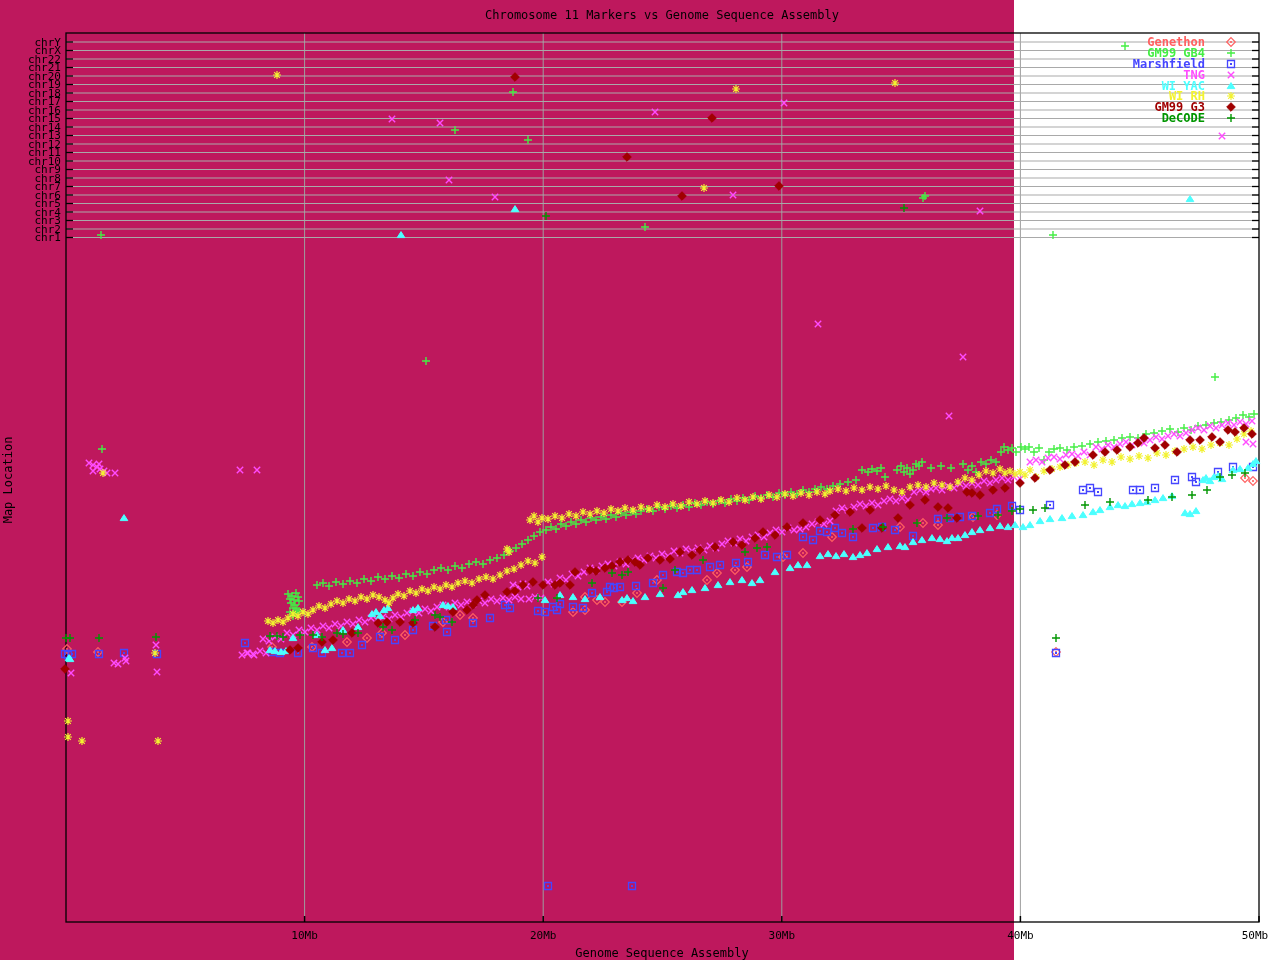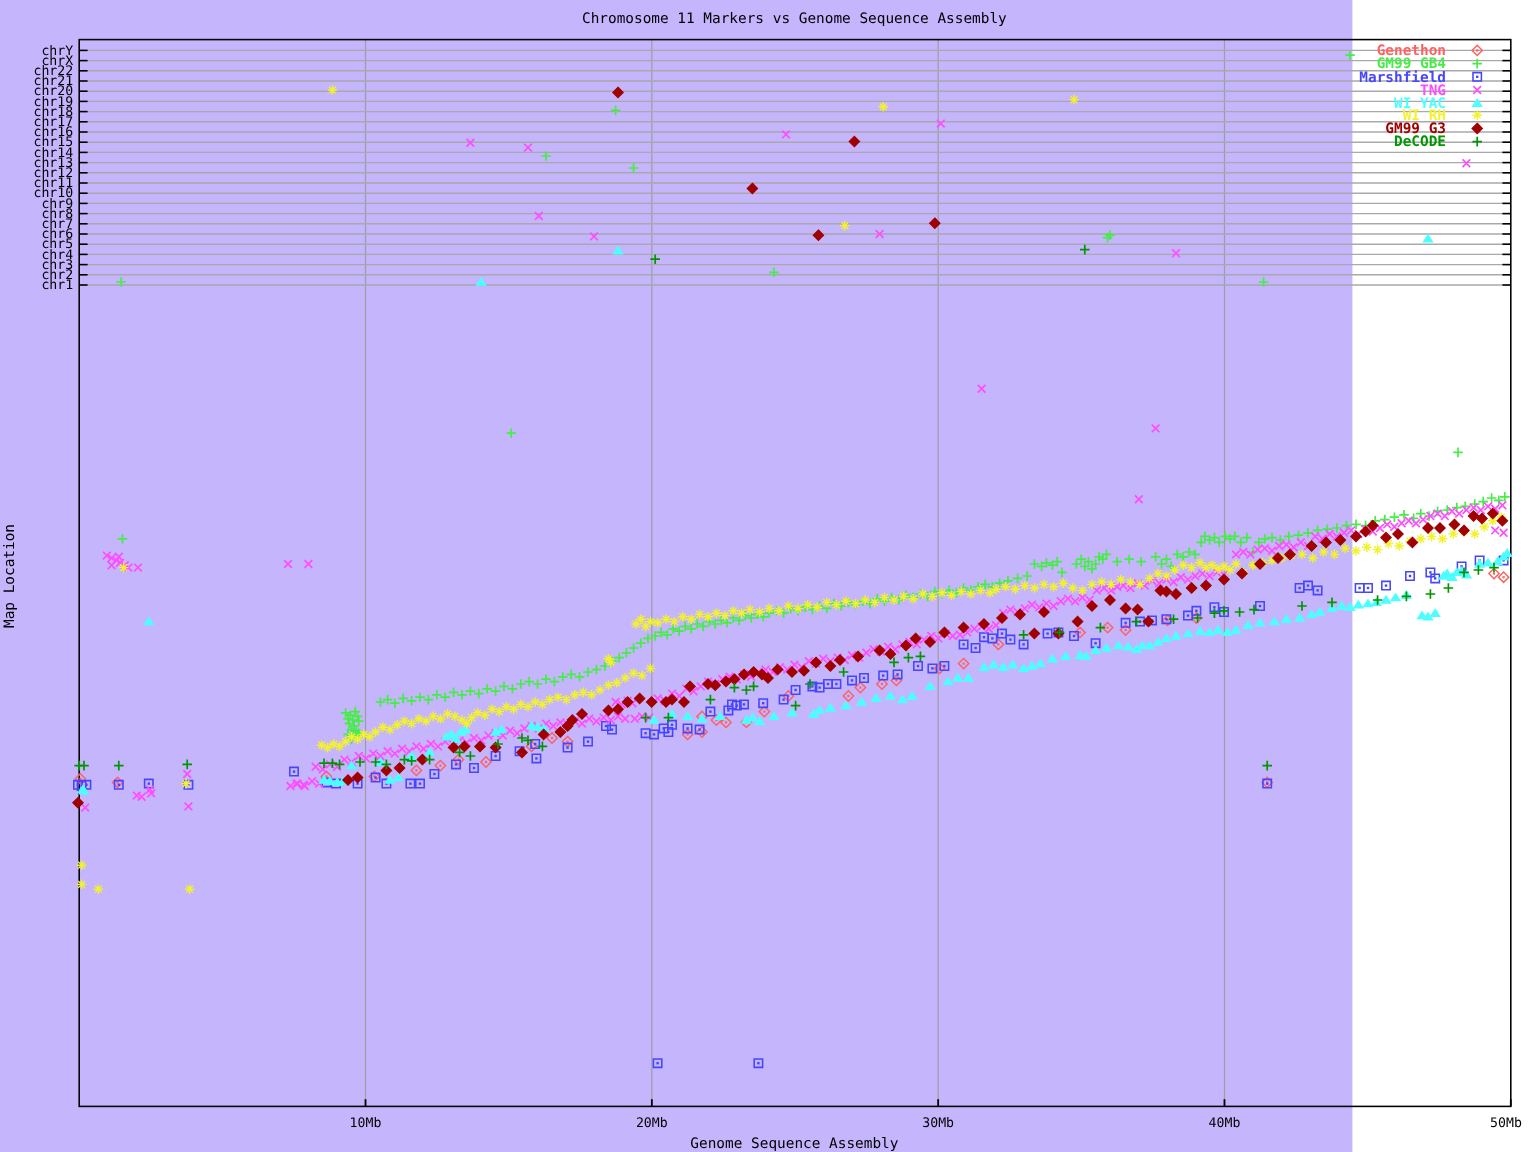--- a/index.html
+++ b/index.html
@@ -1,16 +1,16 @@
 <!DOCTYPE html>
 <html><head>
 <meta charset="utf-8">
 <style>
   html,body{margin:0;padding:0;background:#ffffff;}
-  .figure-wrap{position:relative;width:1127px;height:960px;background:#c4b5fd;
+  .figure-wrap{position:relative;width:1014px;height:960px;background:#be185d;
     font-family:"DejaVu Sans Mono","Liberation Mono",monospace;}
   svg{display:block;}
   text{font-family:"DejaVu Sans Mono","Liberation Mono",monospace;}
 </style>
 </head>
 <body>
 
 <div class="figure-wrap">
   <svg id="plot-svg" width="1280" height="960" viewBox="0 0 1280 960">
 

